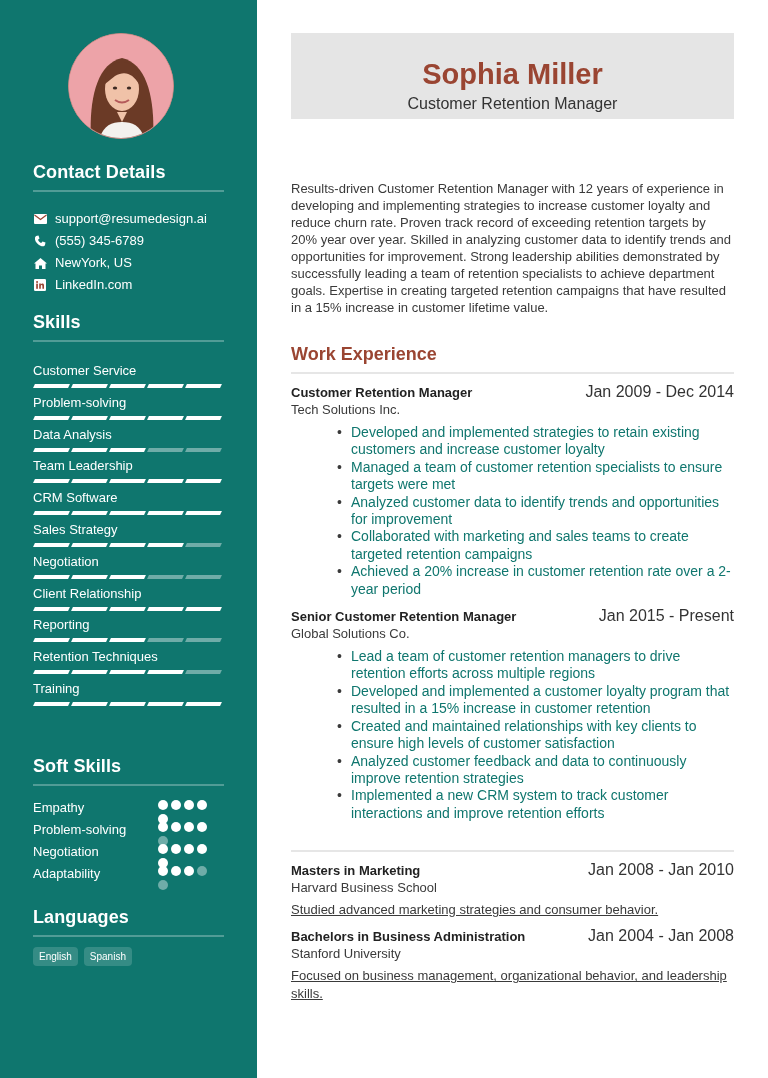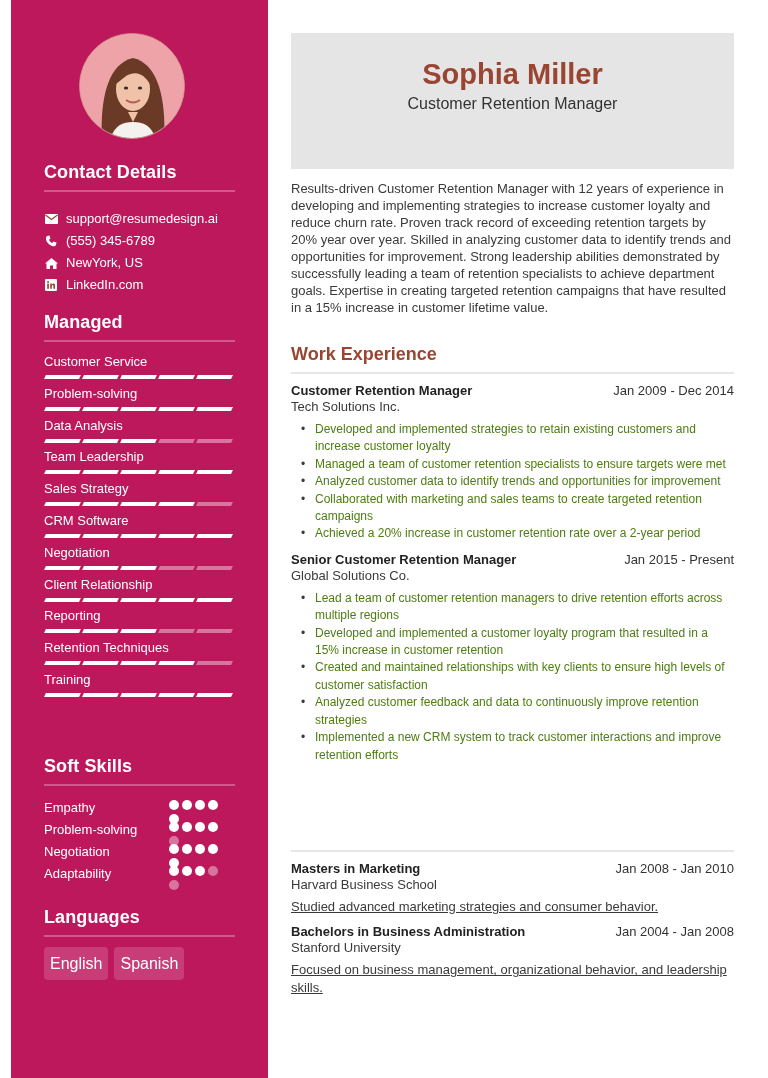--- a/index.html
+++ b/index.html
@@ -1,63 +1,63 @@
 <!DOCTYPE html>
 <html><head>
 <meta charset="utf-8">
 <style>
   * { box-sizing: border-box; margin: 0; padding: 0; }
   html, body { width: 768px; height: 1078px; overflow: hidden; background: #ffffff; }
   body { font-family: "Liberation Sans", "DejaVu Sans", sans-serif; position: relative; }
 
-  .sidebar { position: absolute; left: 11px; top: 0; width: 257px; height: 1078px; background: #be185d; color: #ffffff; }
+  .sidebar { position: absolute; left: 0; top: 0; width: 257px; height: 1078px; background: #0f766e; color: #ffffff; }
   .avatar { position: absolute; left: 68px; top: 33px; width: 106px; height: 106px; border-radius: 50%; background: #eda3a8; overflow: hidden; border: 1px solid #c98a84; }
   .avatar svg { display: block; }
 
   .side-section { position: absolute; left: 33px; width: 191px; }
   .side-title { font-size: 18px; font-weight: bold; color: #ffffff; letter-spacing: 0.1px; }
   .side-rule { height: 2px; background: rgba(255,255,255,0.28); margin-top: 7px; }
 
   .contact-list { margin-top: 12px; }
   .contact-item { display: flex; align-items: flex-end; height: 22px; font-size: 13px; color: #ffffff; }
   .contact-icon { width: 14px; height: 14px; margin-right: 8px; display: inline-flex; align-items: center; justify-content: center; }
 
-  .skill-list { margin-top: 12px; }
+  .skill-list { margin-top: 21px; }
   .skill { height: 31.8px; }
   .skill-label { font-size: 13px; color: #ffffff; line-height: 16px; display: block; }
   .skill-bar { display: flex; gap: 3px; margin-top: 5px; padding-left: 1px; }
   .seg { width: 35px; height: 4px; background: #ffffff; transform: skewX(-25deg); }
   .seg.off { background: rgba(255,255,255,0.4); }
 
   .soft-list { margin-top: 12px; }
   .soft { position: relative; height: 22px; }
   .soft-label { font-size: 13px; color: #ffffff; line-height: 16px; }
   .dots { position: absolute; left: 125px; top: 2px; width: 54px; display: flex; flex-wrap: wrap; column-gap: 3px; row-gap: 4px; }
   .dot { width: 10px; height: 10px; border-radius: 50%; background: #ffffff; }
   .dot.off { background: rgba(255,255,255,0.4); }
 
   .lang-list { margin-top: 10px; display: flex; gap: 6px; }
-  .lang-chip { background: rgba(255,255,255,0.16); border-radius: 4px; padding: 8px 6px; font-size: 16px; color: #ffffff; line-height: 17px; }
+  .lang-chip { background: rgba(255,255,255,0.16); border-radius: 4px; padding: 1px 6px; font-size: 10px; color: #ffffff; line-height: 17px; }
 
   .main { position: absolute; left: 291px; top: 0; width: 443px; color: #333333; }
-  .header-box { position: absolute; left: 0; top: 33px; width: 443px; height: 136px; background: #e5e5e5; text-align: center; }
+  .header-box { position: absolute; left: 0; top: 33px; width: 443px; height: 86px; background: #e5e5e5; text-align: center; }
   .name { margin-top: 24px; font-size: 29px; color: #9a4532; line-height: 34px; }
   .job-title { font-size: 16px; color: #333333; margin-top: 3px; line-height: 20px; }
 
   .summary { position: absolute; left: 0; top: 180px; width: 443px; font-size: 13px; line-height: 17px; color: #3a3a3a; }
 
   .sec-title { font-size: 18px; color: #9a4532; line-height: 22px; }
   .sec-rule { height: 2px; background: #e6e6e6; margin-top: 7px; }
 
   .entry-head { display: flex; justify-content: space-between; align-items: baseline; margin-top: 9px; }
   .entry-role { font-size: 13px; font-weight: bold; color: #222222; }
-  .entry-date { font-size: 13px; color: #333333; }
+  .entry-date { font-size: 16px; color: #333333; }
   .entry-org { font-size: 13px; color: #3a3a3a; line-height: 18px; }
   .bullets { margin-top: 5px; padding-left: 24px; list-style: none; }
-  .bullets li { position: relative; font-size: 12px; line-height: 17.4px; color: #4d7c0f; }
+  .bullets li { position: relative; font-size: 14px; line-height: 17.4px; color: #0f766e; margin-left: 36px; }
   .bullets li::before { content: "•"; position: absolute; left: -14px; top: 0; color: #3a3a3a; }
   .edu-desc { font-size: 13px; line-height: 17.4px; color: #3a3a3a; margin-top: 4px; text-decoration: underline; }
 
   .work { position: absolute; left: 0; top: 343px; width: 443px; }
   .education { position: absolute; left: 0; top: 843px; width: 443px; }
 </style>
 </head>
 <body>
 
 <aside class="sidebar">
@@ -112,21 +112,21 @@
               <circle cx="3.05" cy="2.9" r="1" fill="#9a4532"></circle>
               <path d="M5.2 4.6 H6.8 V5.4 C7.3 4.6 8.2 4.4 8.9 4.6 C9.7 4.9 10 5.6 10 6.6 V9.8 H8.4 V6.9 C8.4 6.2 8.1 5.9 7.6 5.9 C7.1 5.9 6.8 6.3 6.8 6.9 V9.8 H5.2 Z" fill="#9a4532"></path>
             </svg>
         </span>
         <span>LinkedIn.com</span>
       </div>
     </div>
   </section>
 
   <section class="side-section" style="top:312px;">
-    <h2 class="side-title">Managed</h2>
+    <h2 class="side-title">Skills</h2>
     <div class="side-rule"></div>
     <div class="skill-list" id="skill-list">
         <div class="skill">
           <span class="skill-label">Customer Service</span>
           <div class="skill-bar">
             <span class="seg"></span>
             <span class="seg"></span>
             <span class="seg"></span>
             <span class="seg"></span>
             <span class="seg"></span>
@@ -156,37 +156,37 @@
           <span class="skill-label">Team Leadership</span>
           <div class="skill-bar">
             <span class="seg"></span>
             <span class="seg"></span>
             <span class="seg"></span>
             <span class="seg"></span>
             <span class="seg"></span>
           </div>
         </div>
         <div class="skill">
+          <span class="skill-label">CRM Software</span>
+          <div class="skill-bar">
+            <span class="seg"></span>
+            <span class="seg"></span>
+            <span class="seg"></span>
+            <span class="seg"></span>
+            <span class="seg"></span>
+          </div>
+        </div>
+        <div class="skill">
           <span class="skill-label">Sales Strategy</span>
           <div class="skill-bar">
             <span class="seg"></span>
             <span class="seg"></span>
             <span class="seg"></span>
             <span class="seg"></span>
             <span class="seg off"></span>
-          </div>
-        </div>
-        <div class="skill">
-          <span class="skill-label">CRM Software</span>
-          <div class="skill-bar">
-            <span class="seg"></span>
-            <span class="seg"></span>
-            <span class="seg"></span>
-            <span class="seg"></span>
-            <span class="seg"></span>
           </div>
         </div>
         <div class="skill">
           <span class="skill-label">Negotiation</span>
           <div class="skill-bar">
             <span class="seg"></span>
             <span class="seg"></span>
             <span class="seg"></span>
             <span class="seg off"></span>
             <span class="seg off"></span>

